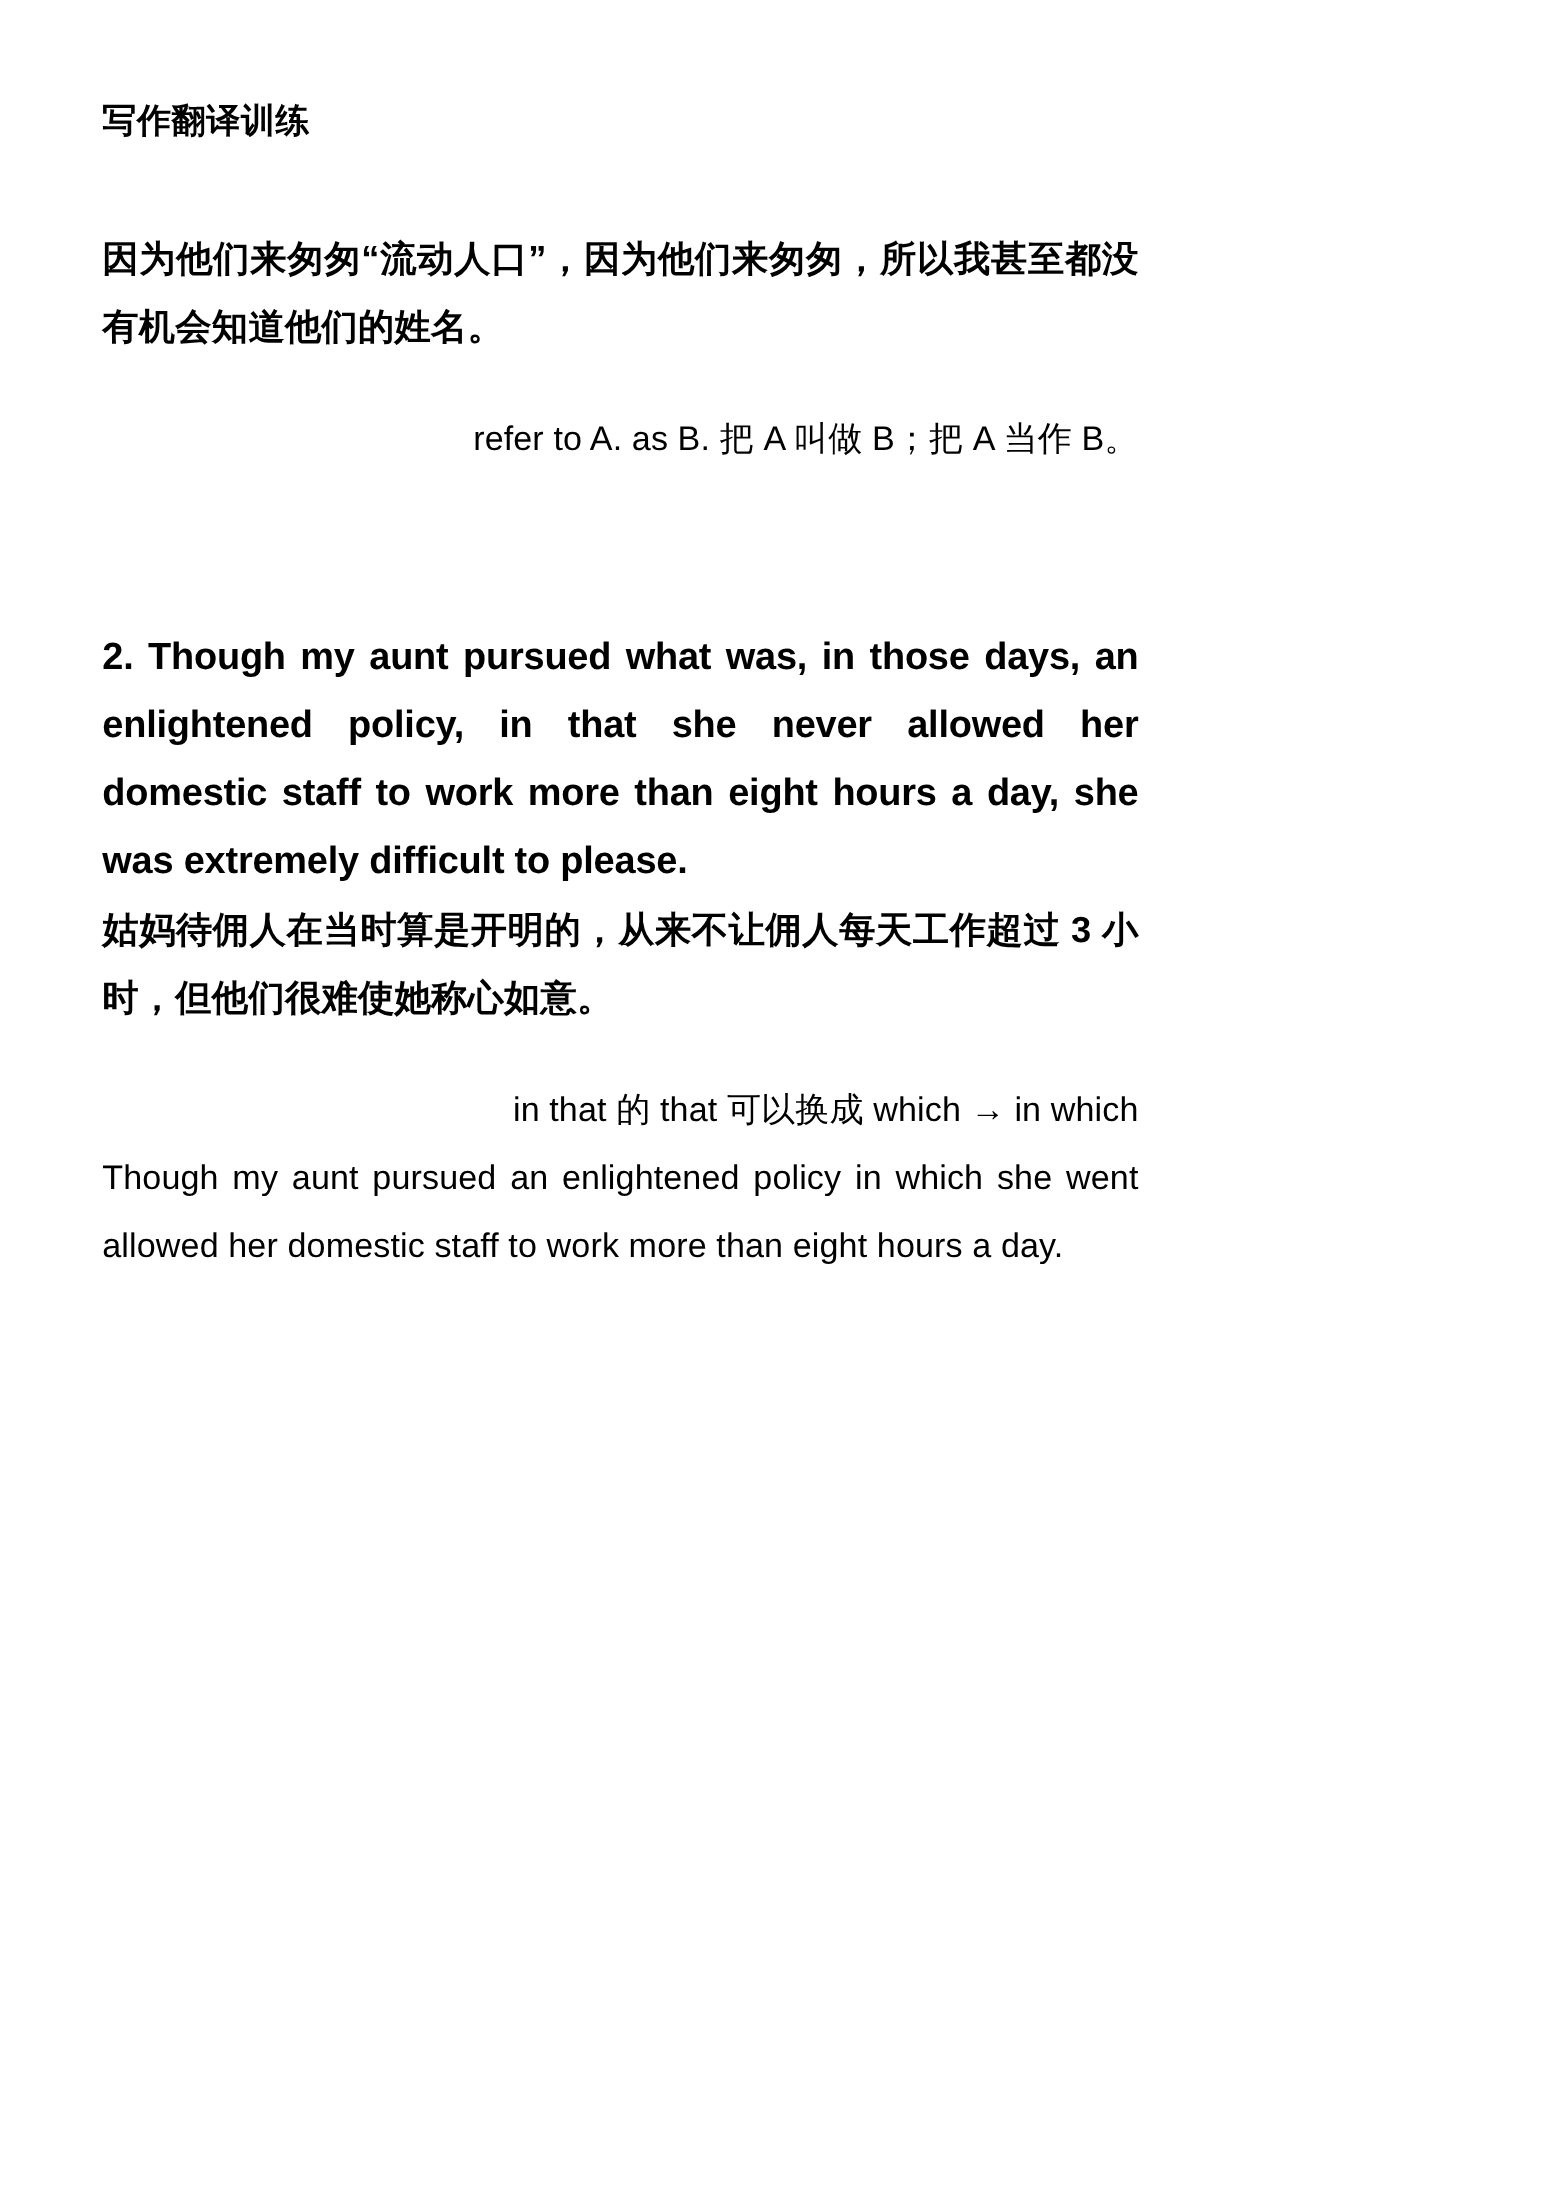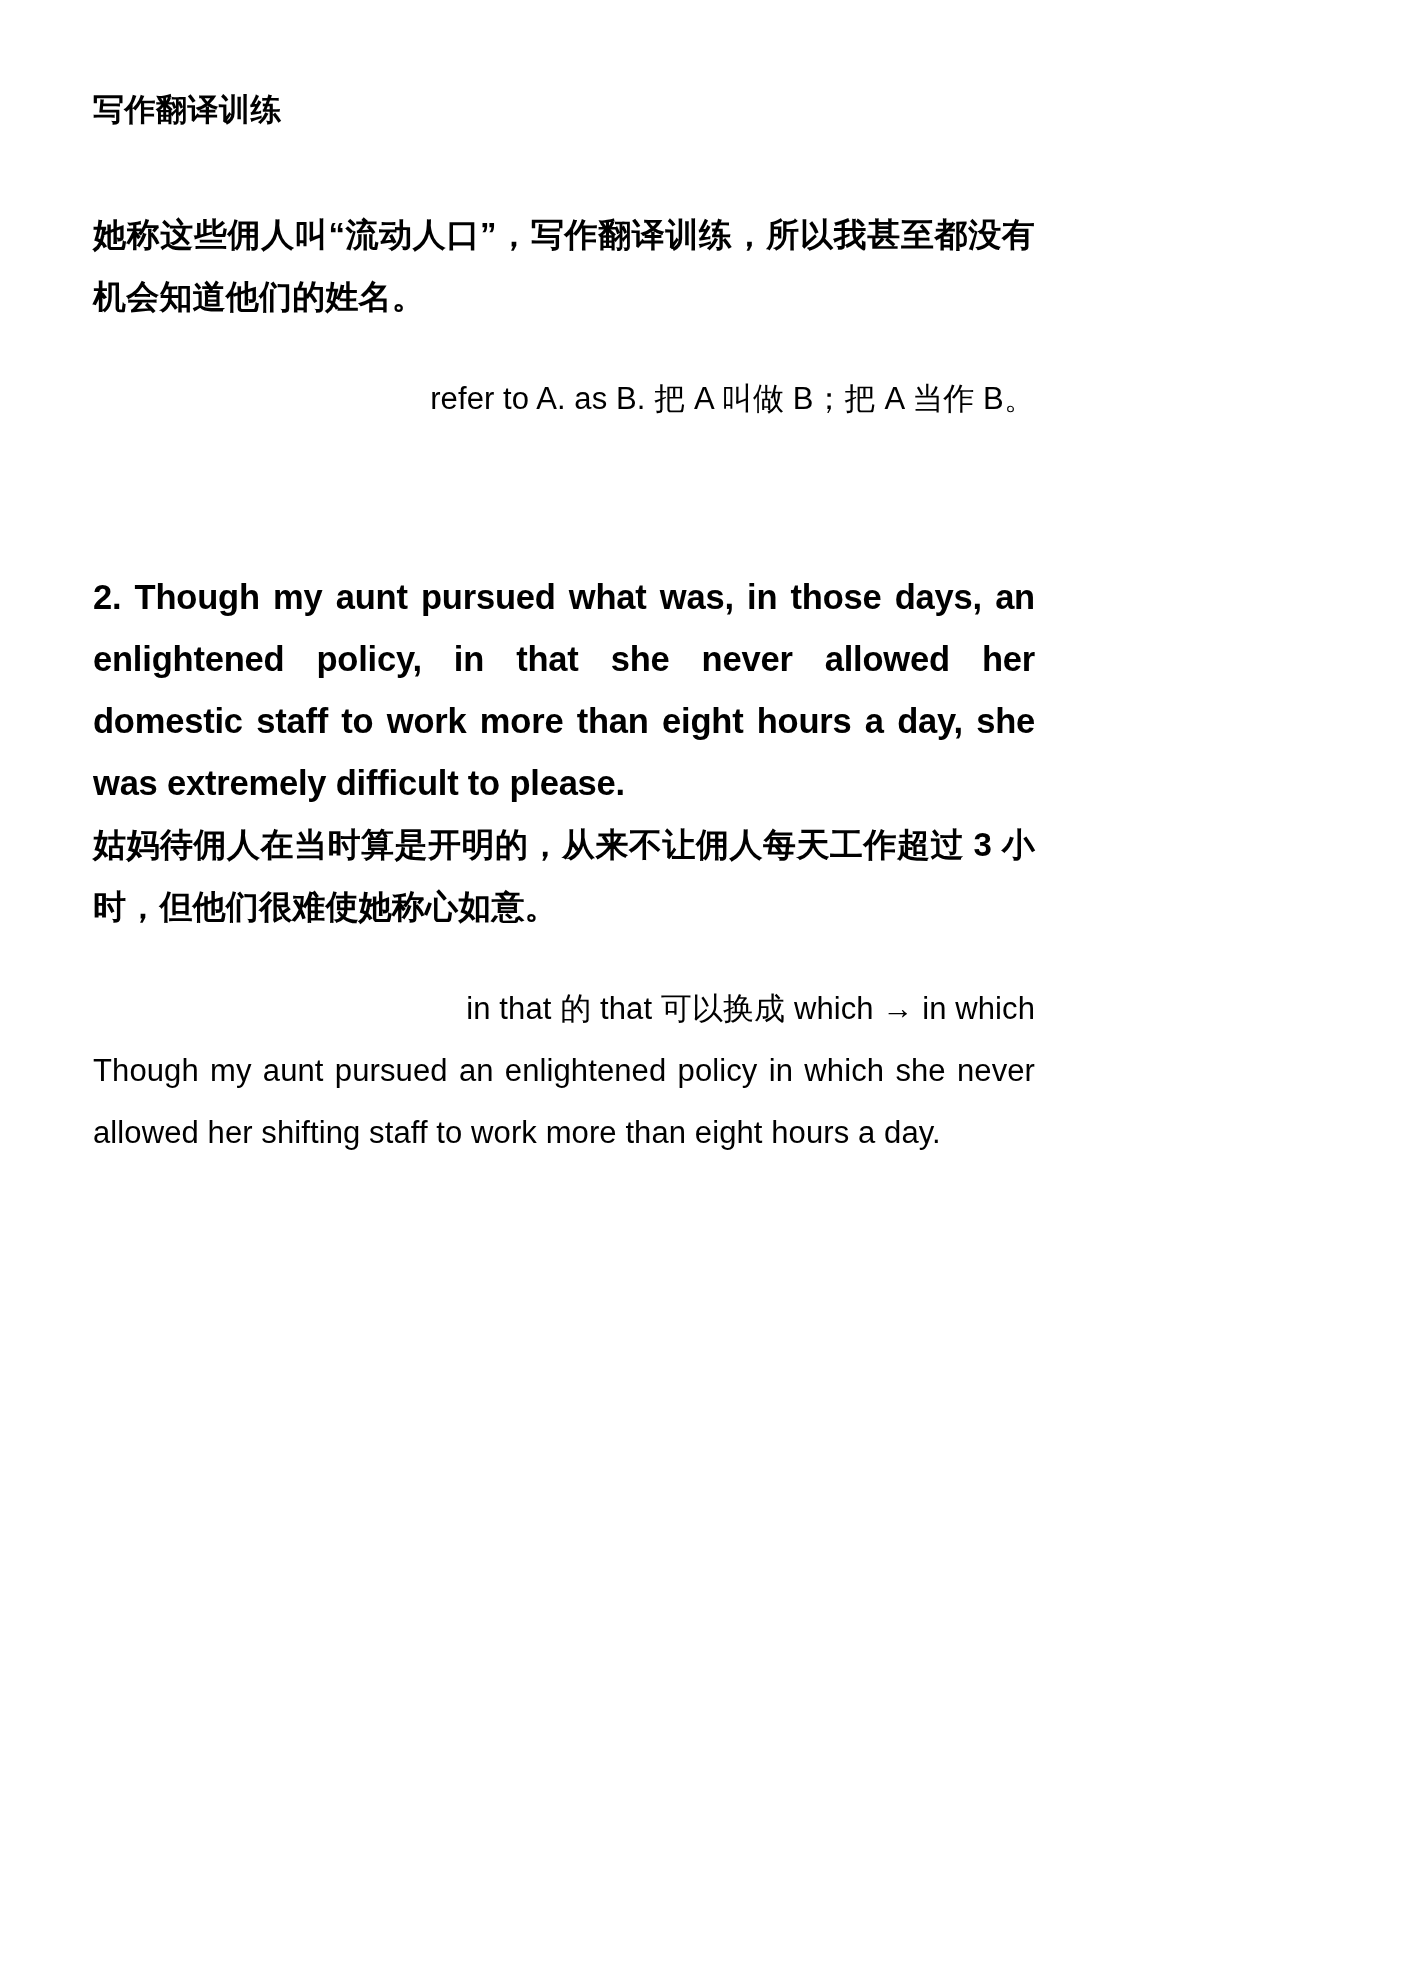--- a/index.html
+++ b/index.html
@@ -97,30 +97,30 @@
 <body>
 
 <div class="page">
   <div class="content">
 
     <h1 class="doc-title">写作翻译训练</h1>
 
     <div class="spacer-lg"></div>
 
     <div class="block">
-      <p class="sentence-zh">她称这些佣人叫“流动人口”，写作翻译训练，所以我甚至都没有机会知道他们的姓名。</p>
+      <p class="sentence-zh">因为他们来匆匆“流动人口”，因为他们来匆匆，所以我甚至都没有机会知道他们的姓名。</p>
       <div class="spacer-sm"></div>
       <p class="note">refer to A. as B. 把 A 叫做 B；把 A 当作 B。</p>
     </div>
 
     <div class="spacer-lg"></div>
     <div class="spacer-md"></div>
 
     <div class="block">
       <p class="sentence-en last-line-natural">2. Though my aunt pursued what was, in those days, an enlightened policy, in that she never allowed her domestic staff to work more than eight hours a day, she was extremely difficult to please.</p>
       <p class="sentence-zh">姑妈待佣人在当时算是开明的，从来不让佣人每天工作超过 3 小时，但他们很难使她称心如意。</p>
       <div class="spacer-sm"></div>
       <p class="note">in that 的 that 可以换成 which → in which</p>
-      <p class="note-para">Though my aunt pursued an enlightened policy in which she never allowed her shifting staff to work more than eight hours a day.</p>
+      <p class="note-para">Though my aunt pursued an enlightened policy in which she went allowed her domestic staff to work more than eight hours a day.</p>
     </div>
 
   </div>
 </div>
 
 </body></html>

